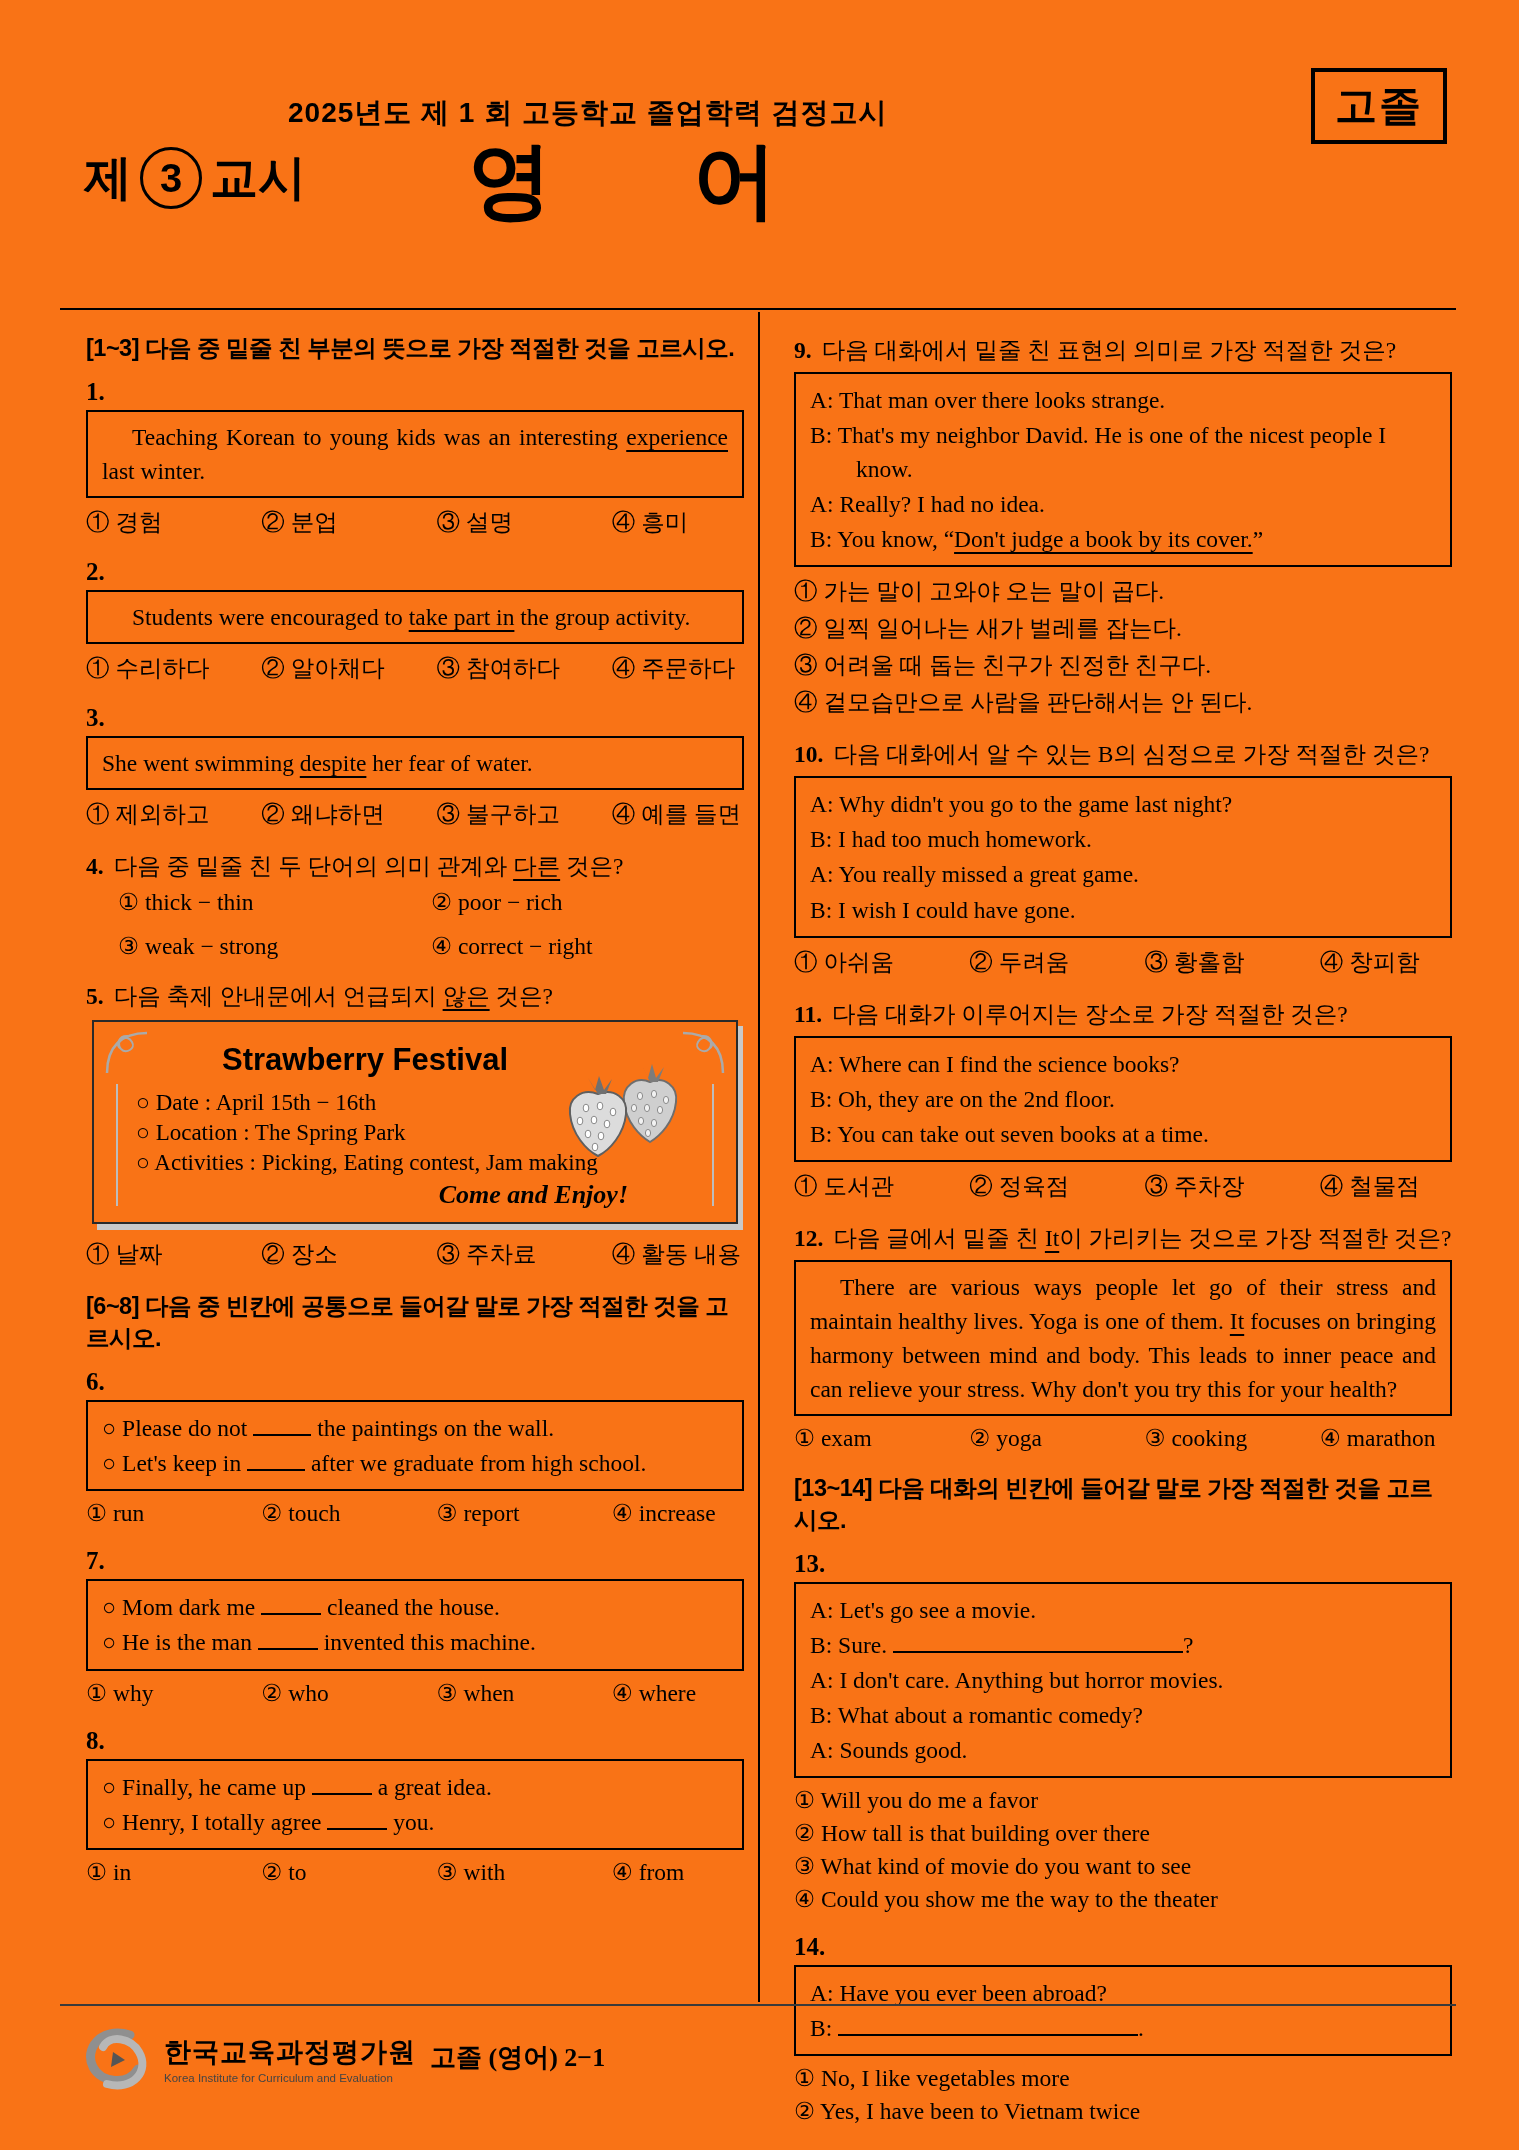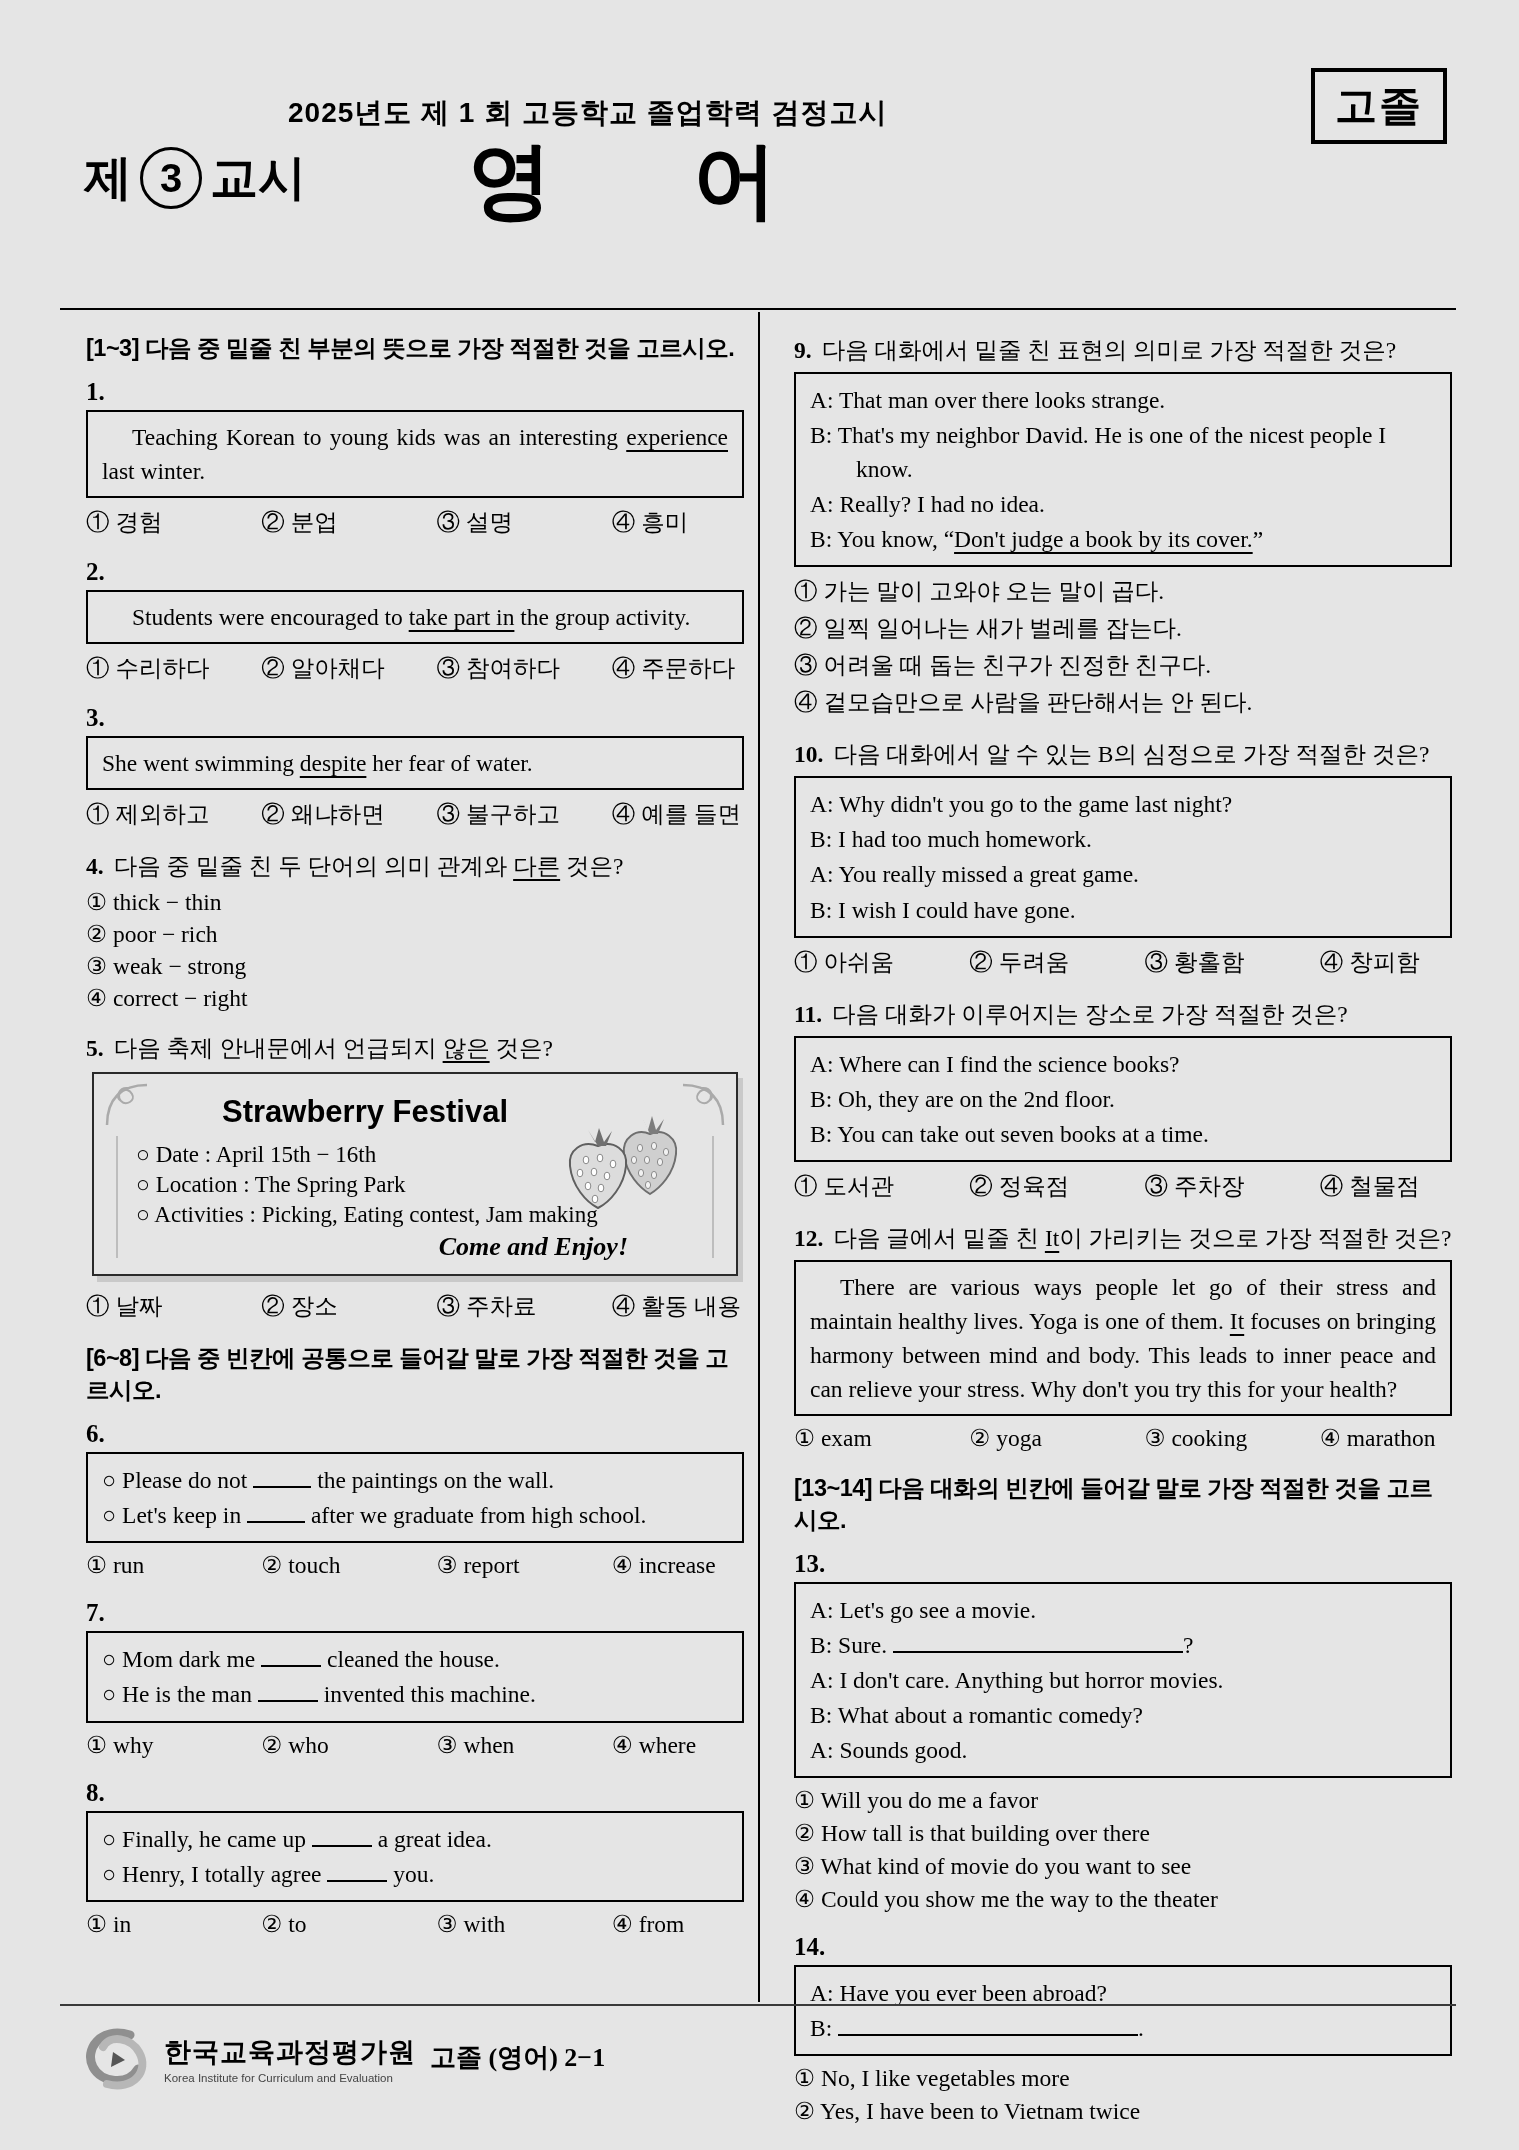--- a/index.html
+++ b/index.html
@@ -1,16 +1,16 @@
 <!DOCTYPE html>
 <html><head>
 <meta charset="utf-8">
 <style>
   html,body{margin:0;padding:0;background:#fff;}
-  .page{position:relative;width:1519px;height:2150px;background:#e5e5e5;color:#000;
+  .page{position:relative;width:1519px;height:2150px;background:#f97316;color:#000;
         font-family:"Liberation Serif","DejaVu Serif",serif;overflow:hidden;}
 
   
   .exam-title{position:absolute;left:288px;top:94px;font-family:"Liberation Sans","DejaVu Sans",sans-serif;
               font-weight:bold;font-size:28px;letter-spacing:1px;}
   .level-box{position:absolute;right:72px;top:68px;border:4px solid #000;padding:6px 20px;
              font-family:"Liberation Sans","DejaVu Sans",sans-serif;font-weight:bold;font-size:42px;letter-spacing:2px;}
   .period{position:absolute;left:84px;top:146px;display:flex;align-items:center;gap:8px;
           font-family:"Liberation Sans","DejaVu Sans",sans-serif;font-weight:bold;font-size:48px;}
   .circle-num{width:56px;height:56px;border:3.5px solid #000;border-radius:50%;display:inline-flex;
@@ -35,21 +35,21 @@
   .box{border:2px solid #000;padding:8px 14px;font-size:23.5px;line-height:1.45;margin:4px 0 8px;}
   .passage{text-align:justify;}
   .indent{text-indent:30px;}
   .dlg-line{padding-left:46px;text-indent:-46px;margin:1px 0;}
   .u{text-decoration:underline;text-underline-offset:5px;}
   .blank{display:inline-block;border-bottom:2px solid #000;height:0.85em;}
 
   .opts{font-size:23.5px;margin:6px 0 20px;}
   .row4{display:flex;gap:43px;}
   .row4 .opt{flex:1;}
-  .grid2{display:grid;grid-template-columns:1fr;row-gap:4px;}
+  .grid2{display:grid;grid-template-columns:1fr 1fr;row-gap:16px;margin-left:32px;}
   .stack .opt{display:block;margin:5px 0;}
 
   
   .fest{position:relative;border:2px solid #2a2a2a;margin:8px 6px 14px 6px;
         padding:18px 24px 12px 34px;box-shadow:5px 6px 0 #c9c9c9;min-height:188px;box-sizing:border-box;}
   .fest-title{text-align:center;font-family:"Liberation Sans","DejaVu Sans",sans-serif;font-weight:bold;
               font-size:31px;margin:2px 110px 12px 0;}
   .fest-item{font-size:23px;margin:4px 0 4px 8px;}
   .fest-tag{font-style:italic;font-weight:bold;font-size:26px;text-align:right;padding-right:84px;margin-top:2px;}
   .fest .berries{position:absolute;right:40px;top:36px;}

